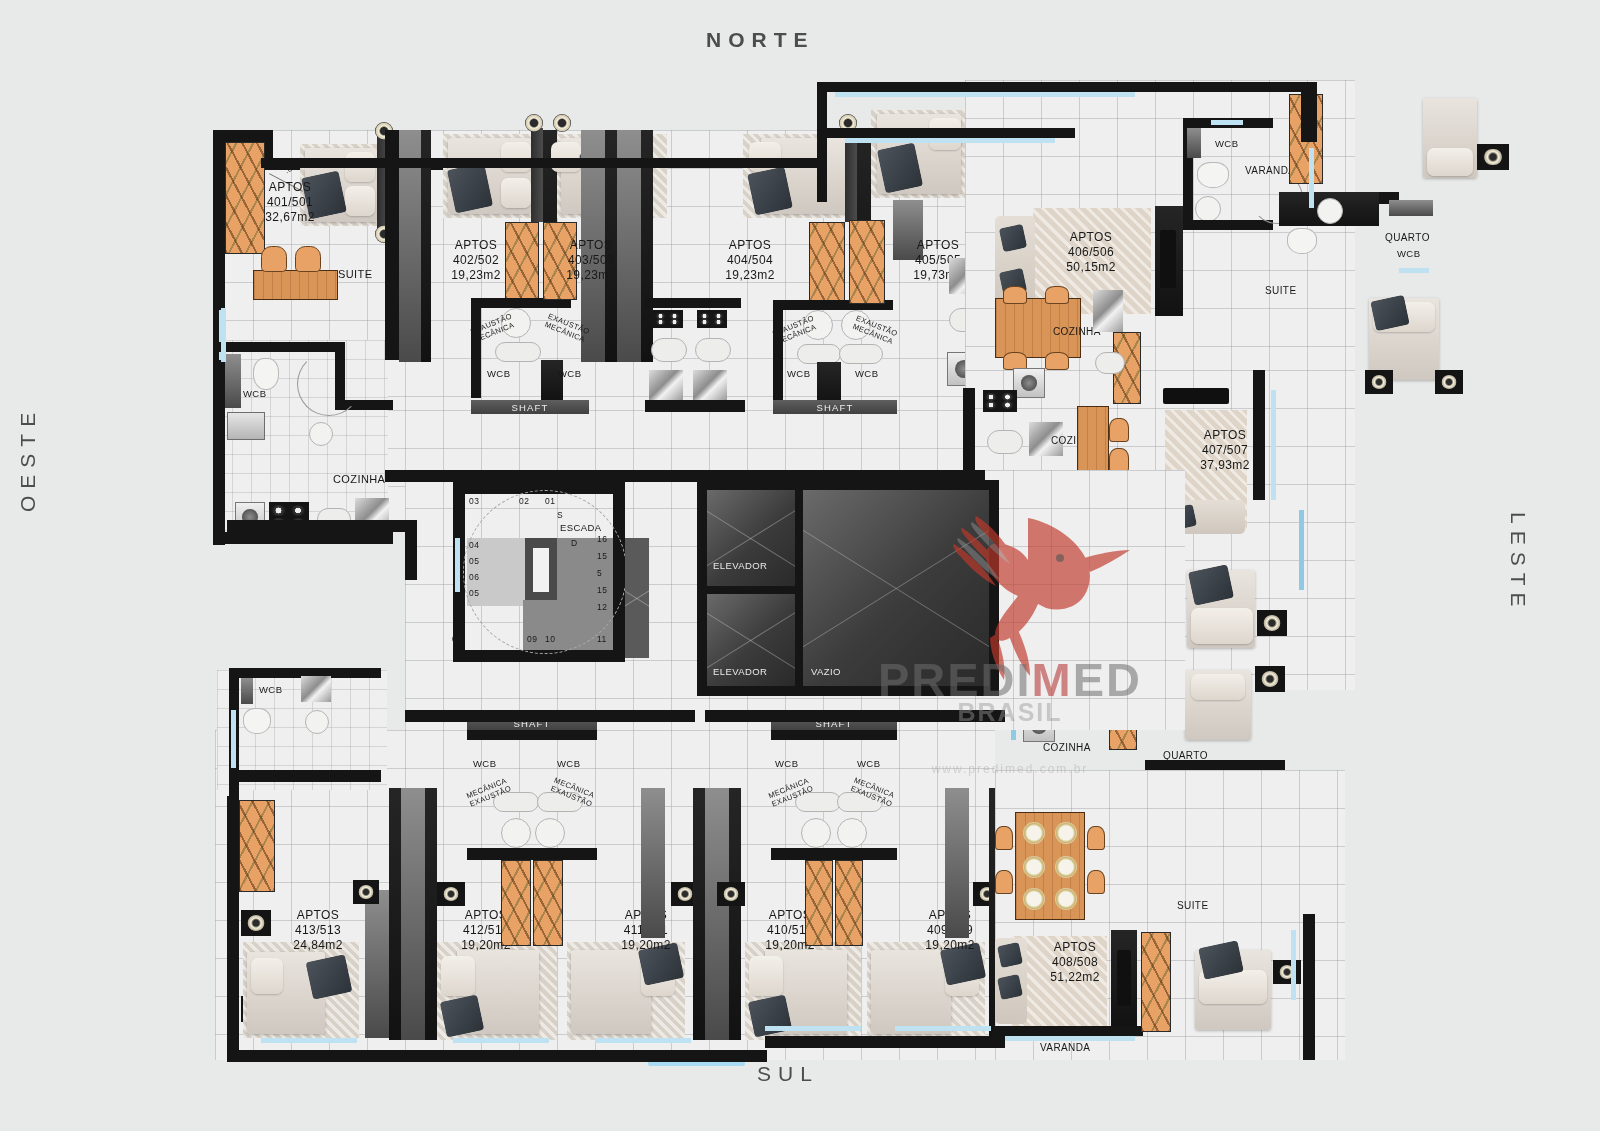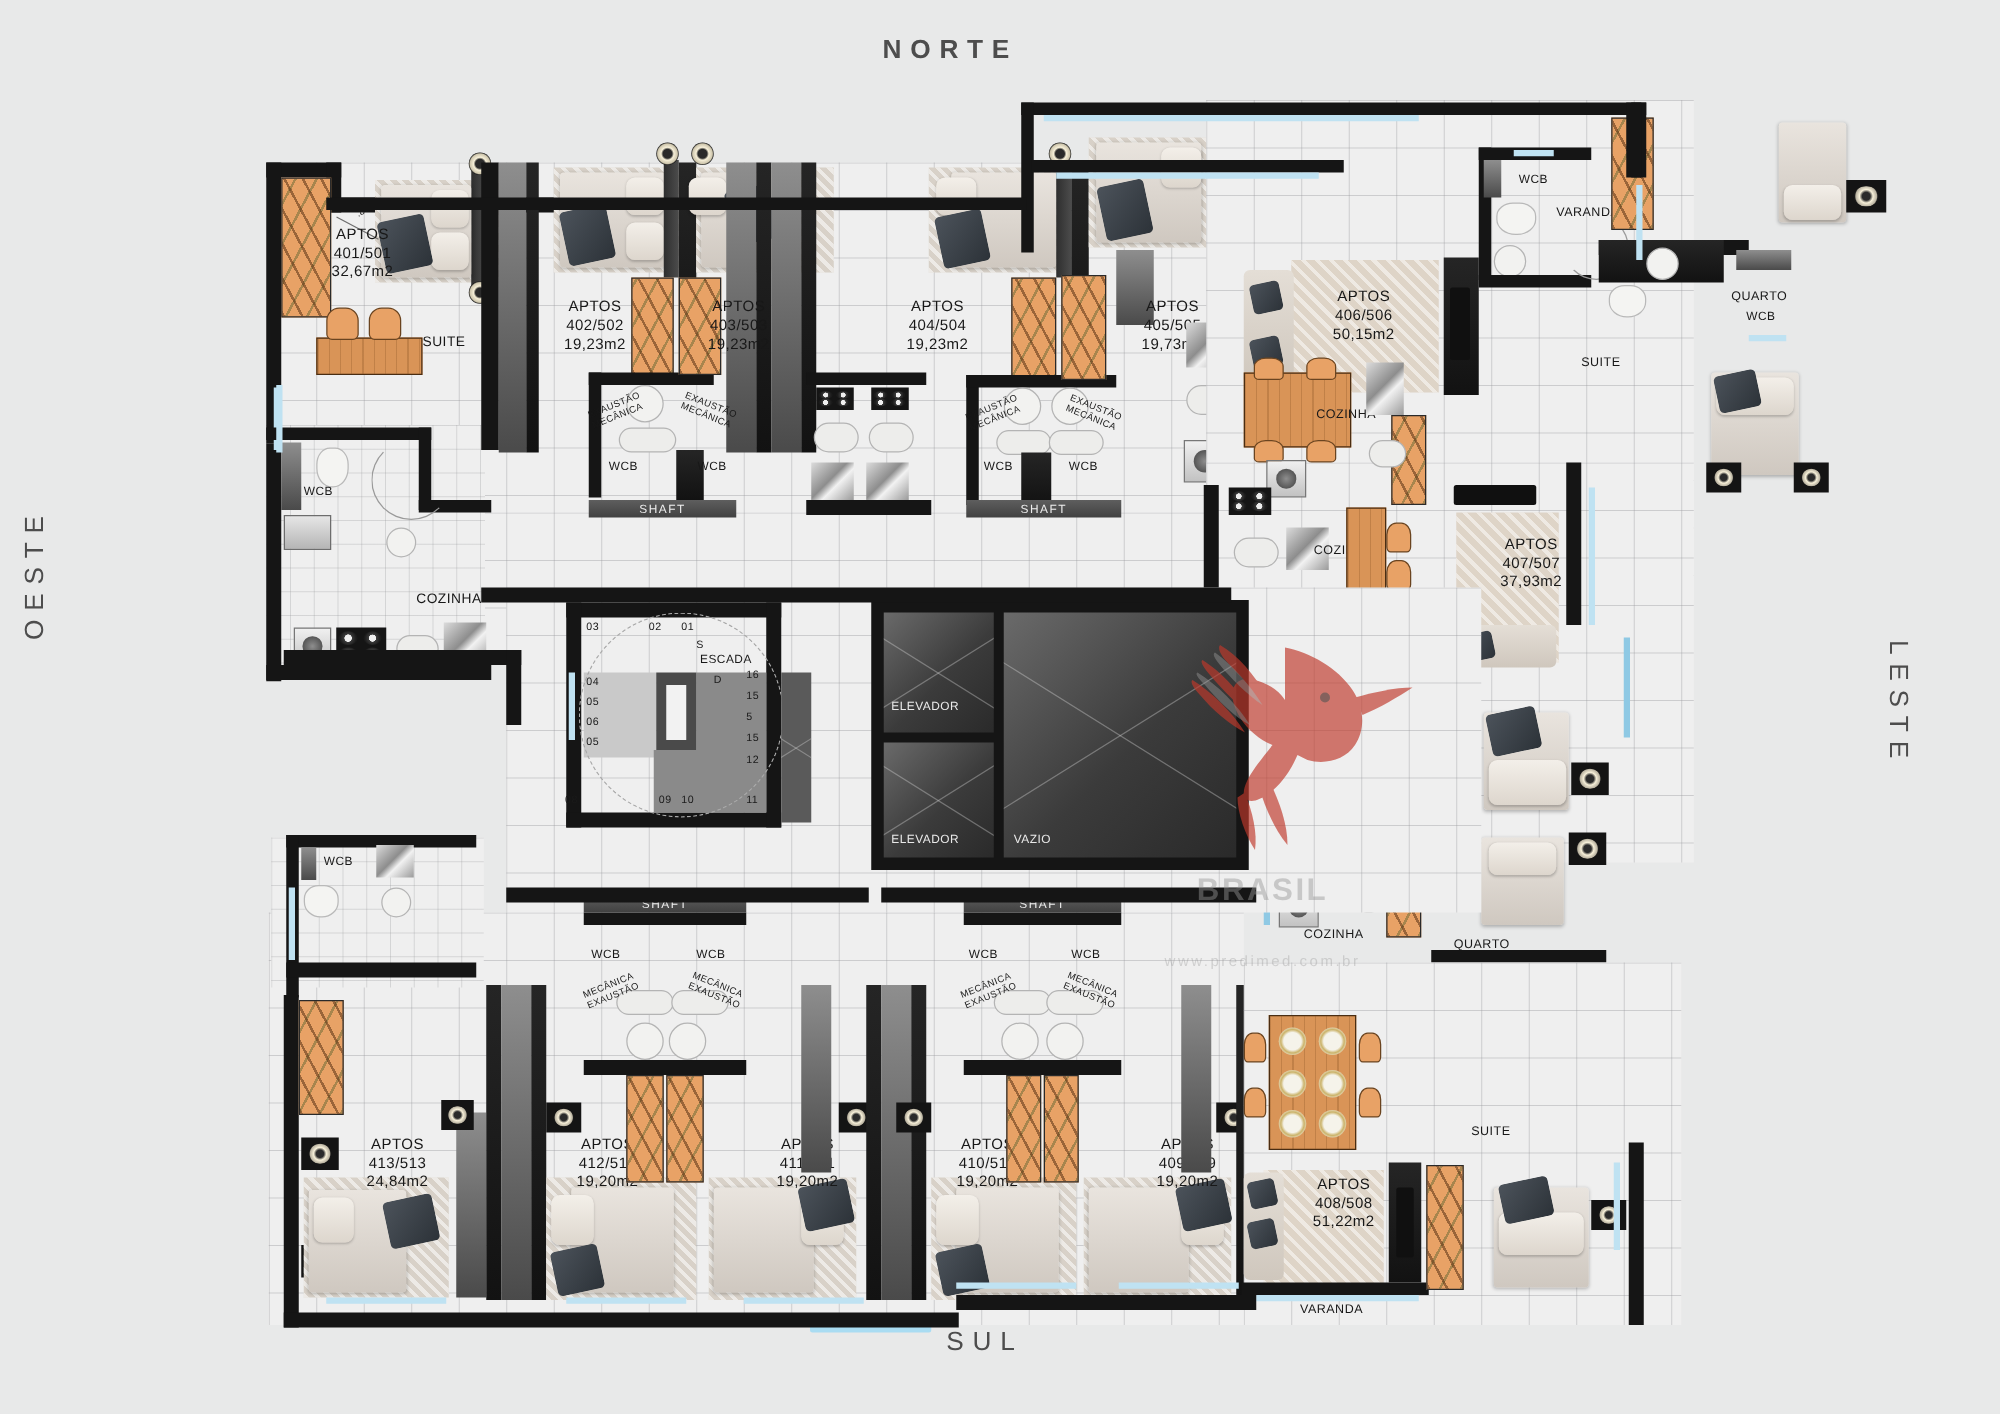--- a/index.html
+++ b/index.html
@@ -739,18 +739,21 @@
           <path d="M34 44 C50 54 66 70 76 86 C64 80 50 68 40 56 C34 50 32 45 34 44 Z"></path>
           <path d="M96 126 C104 142 110 160 110 176 C100 164 92 146 88 132 Z"></path>
           <path d="M76 134 C82 150 86 166 84 180 C76 168 70 150 70 138 Z"></path>
         </g>
         <g fill="#9c9c9c" opacity="0.55">
           <path d="M52 22 C66 32 80 48 90 64 C78 56 64 42 56 32 C51 26 50 23 52 22 Z"></path>
           <path d="M38 38 C54 48 70 64 80 80 C68 74 54 60 44 48 C38 42 36 39 38 38 Z"></path>
         </g>
         <circle cx="140" cy="58" r="4" fill="#2a2a2a" opacity="0.6"></circle>
       </svg>
+      <div id="wm-text">
+        <span>PREDI<span class="m">M</span>ED</span>
+      </div>
       <div id="wm-sub1">BRASIL</div>
       <div id="wm-url">www.predimed.com.br</div>
     </div>
 
   </div>
 </div>
 
 </body></html>

